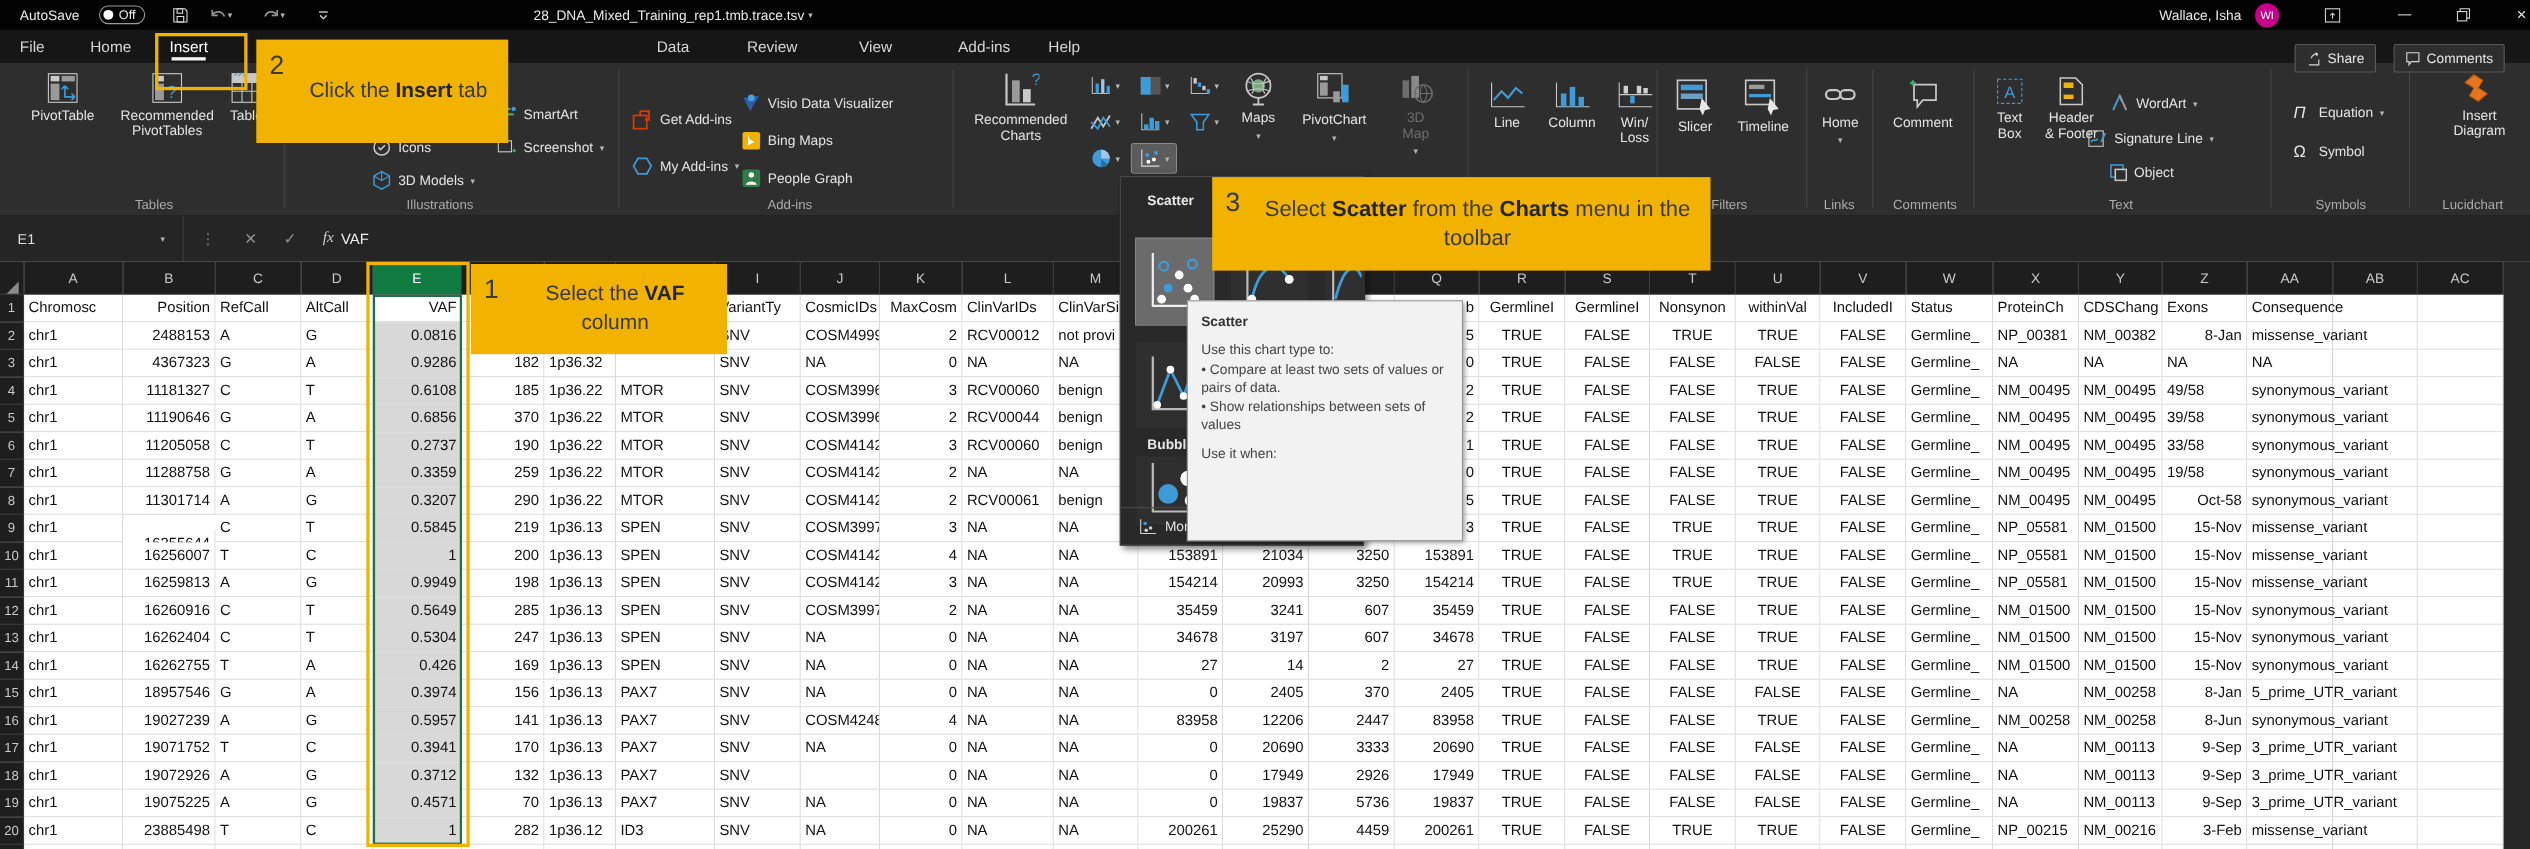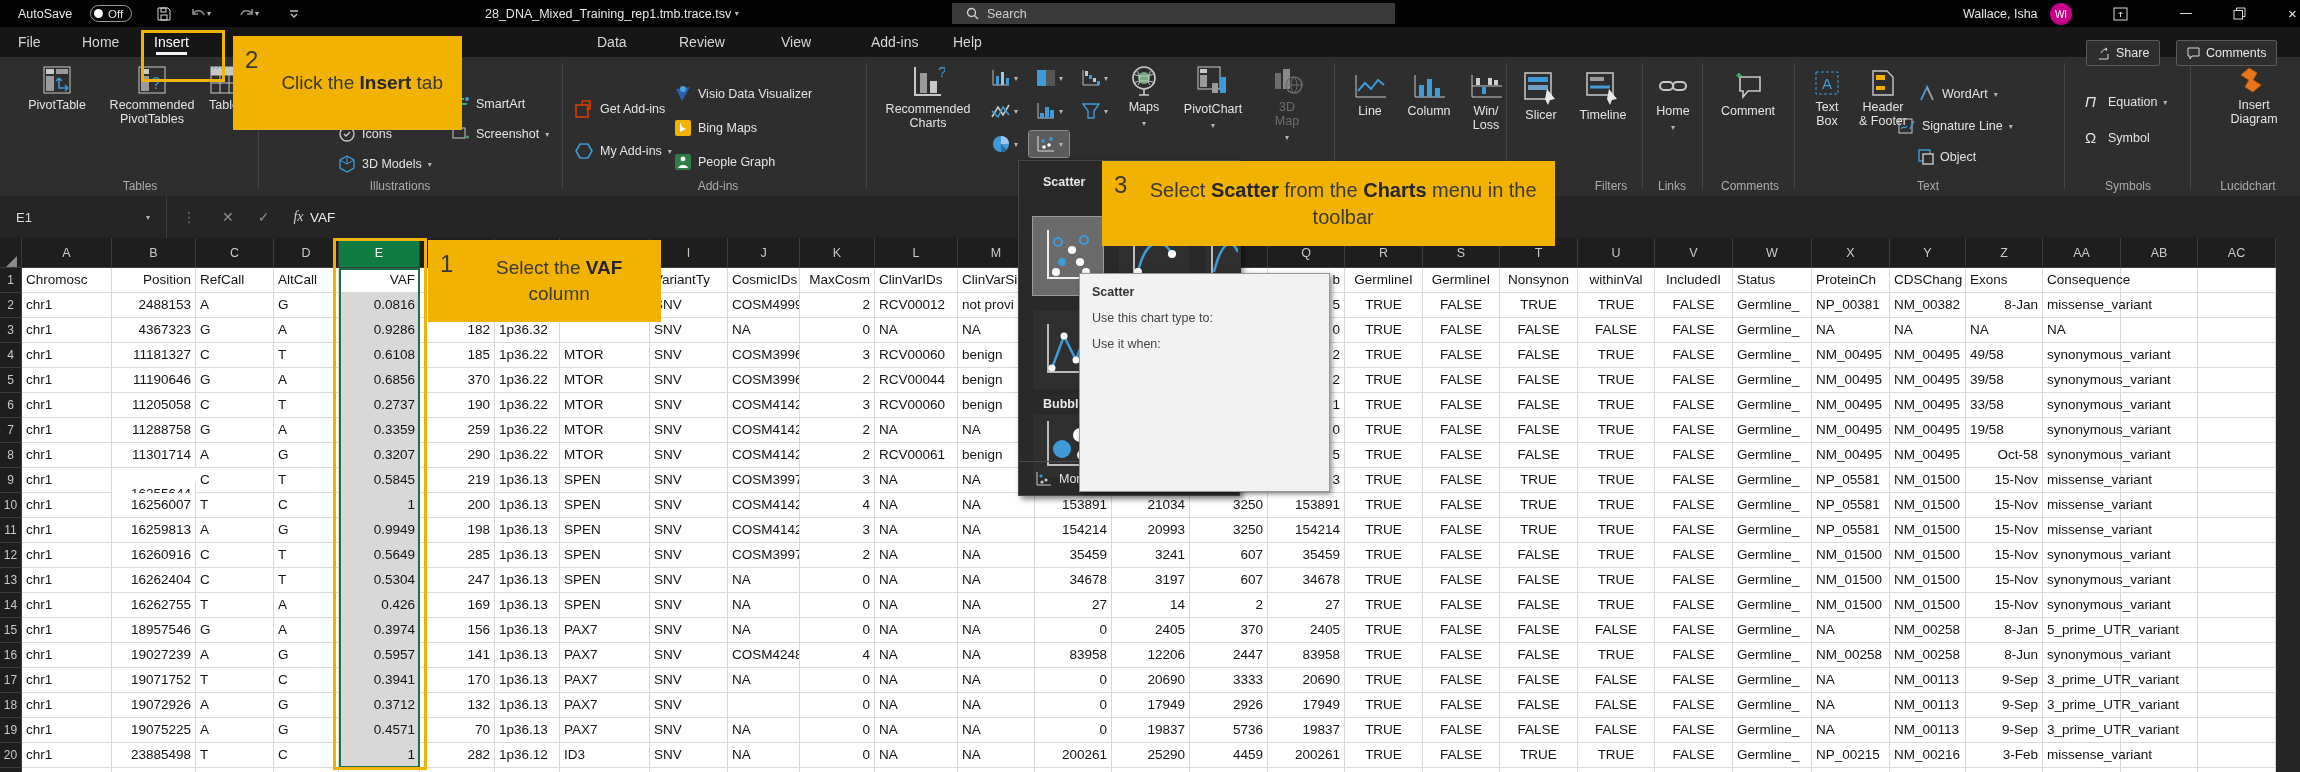--- a/index.html
+++ b/index.html
@@ -115,27 +115,20 @@
         <span class="chev">▾</span>
     </div>
     <div class="tb-item" style="left:288px">
       <svg width="12" height="12" viewBox="0 0 12 12">
           <path d="M2 3h8M3 6l3 3 3-3" fill="none" stroke="#bdbdbd" stroke-width="1.4"></path>
         </svg>
     </div>
     <div class="tb-item" style="left:485px">
       <span>28_DNA_Mixed_Training_rep1.tmb.trace.tsv</span>&nbsp;<span class="chev">▾</span>
     </div>
-    <div id="searchbox" class="abs">
-      <svg width="13" height="13" viewBox="0 0 13 13">
-          <circle cx="5.5" cy="5.5" r="4" fill="none" stroke="#cfcfcf" stroke-width="1.4"></circle>
-          <path d="M8.5 8.5L12 12" stroke="#cfcfcf" stroke-width="1.4"></path>
-        </svg>
-      <span>Search</span>
-    </div>
     <div class="tb-item" style="left:1963px">Wallace, Isha</div>
     <div id="wi-badge" class="abs">WI</div>
     <div class="tb-item" style="left:2113px">
       <svg width="15" height="14" viewBox="0 0 15 14">
           <rect x="1" y="1" width="13" height="12" fill="none" stroke="#d8d8d8"></rect>
           <path d="M7.5 10V5M5.5 7l2-2 2 2" fill="none" stroke="#d8d8d8"></path>
         </svg>
     </div>
     <div class="tb-item" style="left:2180px">
         <span style="display:block;width:12px;height:1.5px;background:#d8d8d8"></span>
@@ -341,21 +334,21 @@
             <rect x="5" y="14" width="20" height="5" fill="#6b9fc4"></rect>
             <path d="M24 18l8 10-5 1-2 5-3-6" fill="#e8e8e8"></path>
           </svg></span><span>Slicer</span></div>
     <div class="bigbtn" style="left:1572px;top:14px;width:62px"><span class="ric"><svg width="36" height="34" viewBox="0 0 36 34">
             <rect x="2" y="2" width="26" height="22" fill="none" stroke="#c8c8c8" stroke-width="1.5"></rect>
             <rect x="5" y="6" width="14" height="4" fill="#9a9a9a"></rect>
             <path d="M5 16h20" stroke="#3f9bd8" stroke-width="3"></path>
             <path d="M24 18l8 10-5 1-2 5-3-6" fill="#e8e8e8"></path>
           </svg></span><span>Timeline</span></div>
     <div class="sep" style="left:1642px"></div>
-    <div class="glabel" style="left:1611px">Filters</div>
+    <div class="glabel" style="left:1572px">Filters</div>
 
     <div class="bigbtn" style="left:1650px;top:14px;width:46px"><span class="ric"><svg width="30" height="30" viewBox="0 0 30 30">
             <rect x="2" y="11" width="13" height="8" rx="4" fill="none" stroke="#c8c8c8" stroke-width="2"></rect>
             <rect x="15" y="11" width="13" height="8" rx="4" fill="none" stroke="#c8c8c8" stroke-width="2"></rect>
           </svg></span><span>Home</span><span class="chev">▾</span></div>
     <div class="sep" style="left:1702px"></div>
     <div class="glabel" style="left:1672px">Links</div>
 
     <div class="bigbtn" style="left:1712px;top:14px;width:72px"><span class="ric"><svg width="32" height="30" viewBox="0 0 32 30">
             <path d="M8 6h20v14H16l-5 6v-6H8z" fill="none" stroke="#c8c8c8" stroke-width="1.6"></path>
@@ -1318,16 +1311,20 @@
           <circle cx="7" cy="11" r="1.6" fill="#cfcfcf"></circle>
         </svg>
       <span>More Scatter Charts...</span>
     </div>
   </div>
   <div id="scatterbox" class="abs ybox"></div>
 
   <div id="tooltip" class="abs">
     <div class="tt-title">Scatter</div>
     <div class="tt-b">Use this chart type to:</div>
+    <div id="tt-bullets">
+        <div class="tt-b">• Compare at least two sets of values or pairs of data.</div>
+        <div class="tt-b">• Show relationships between sets of values</div>
+      </div>
     <div class="tt-b" style="margin-top:10px">Use it when:</div>
   </div>
 
 </div>
 
 </body></html>

